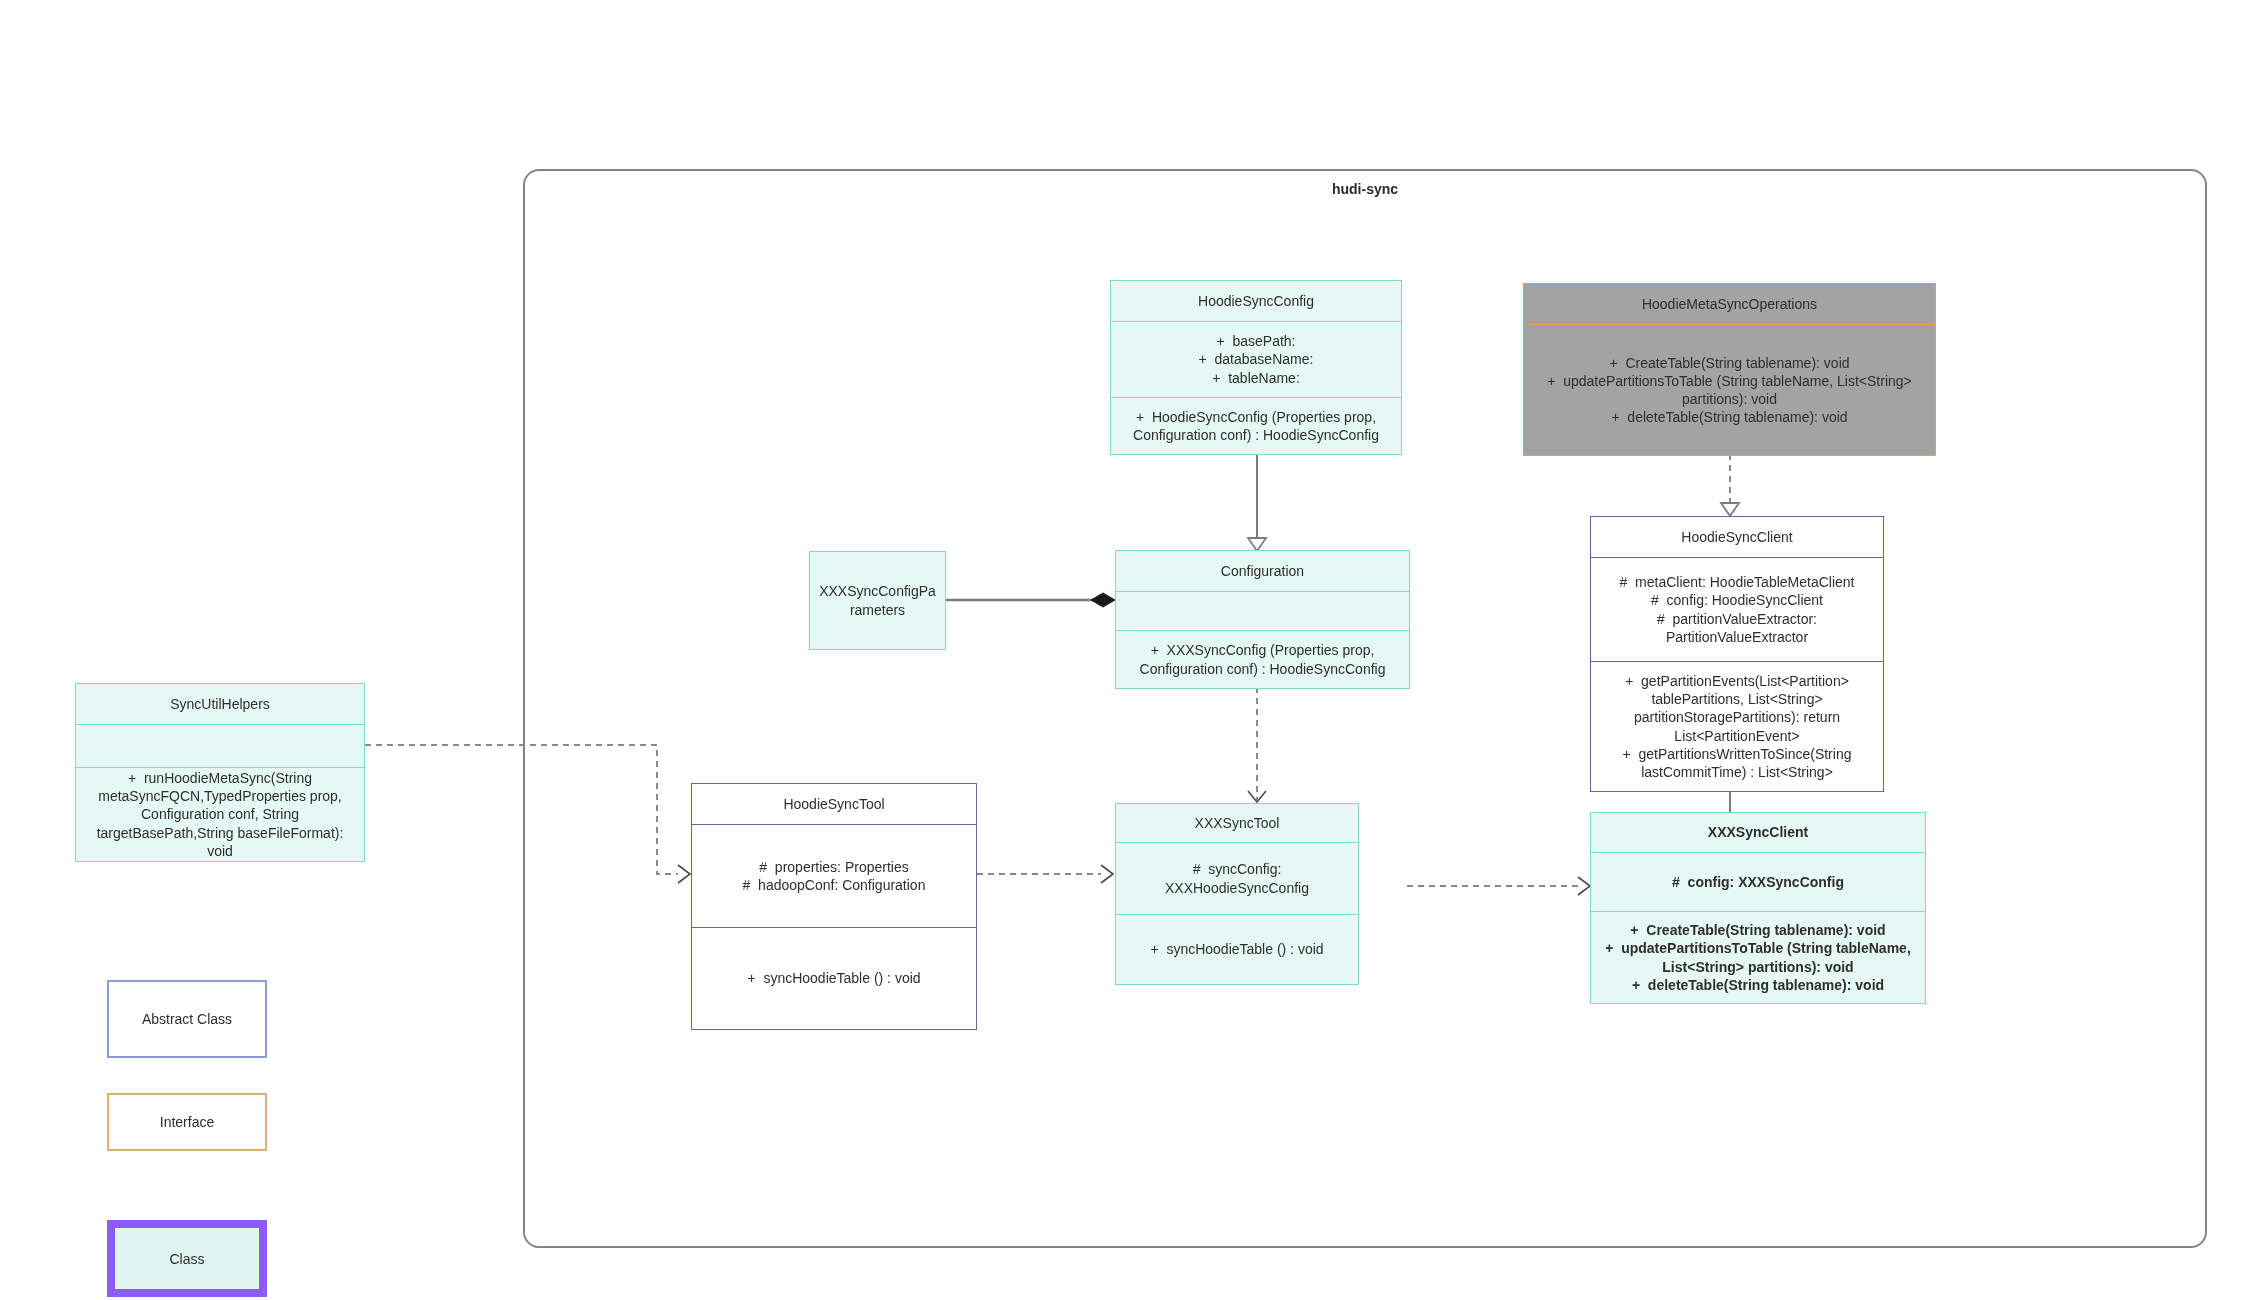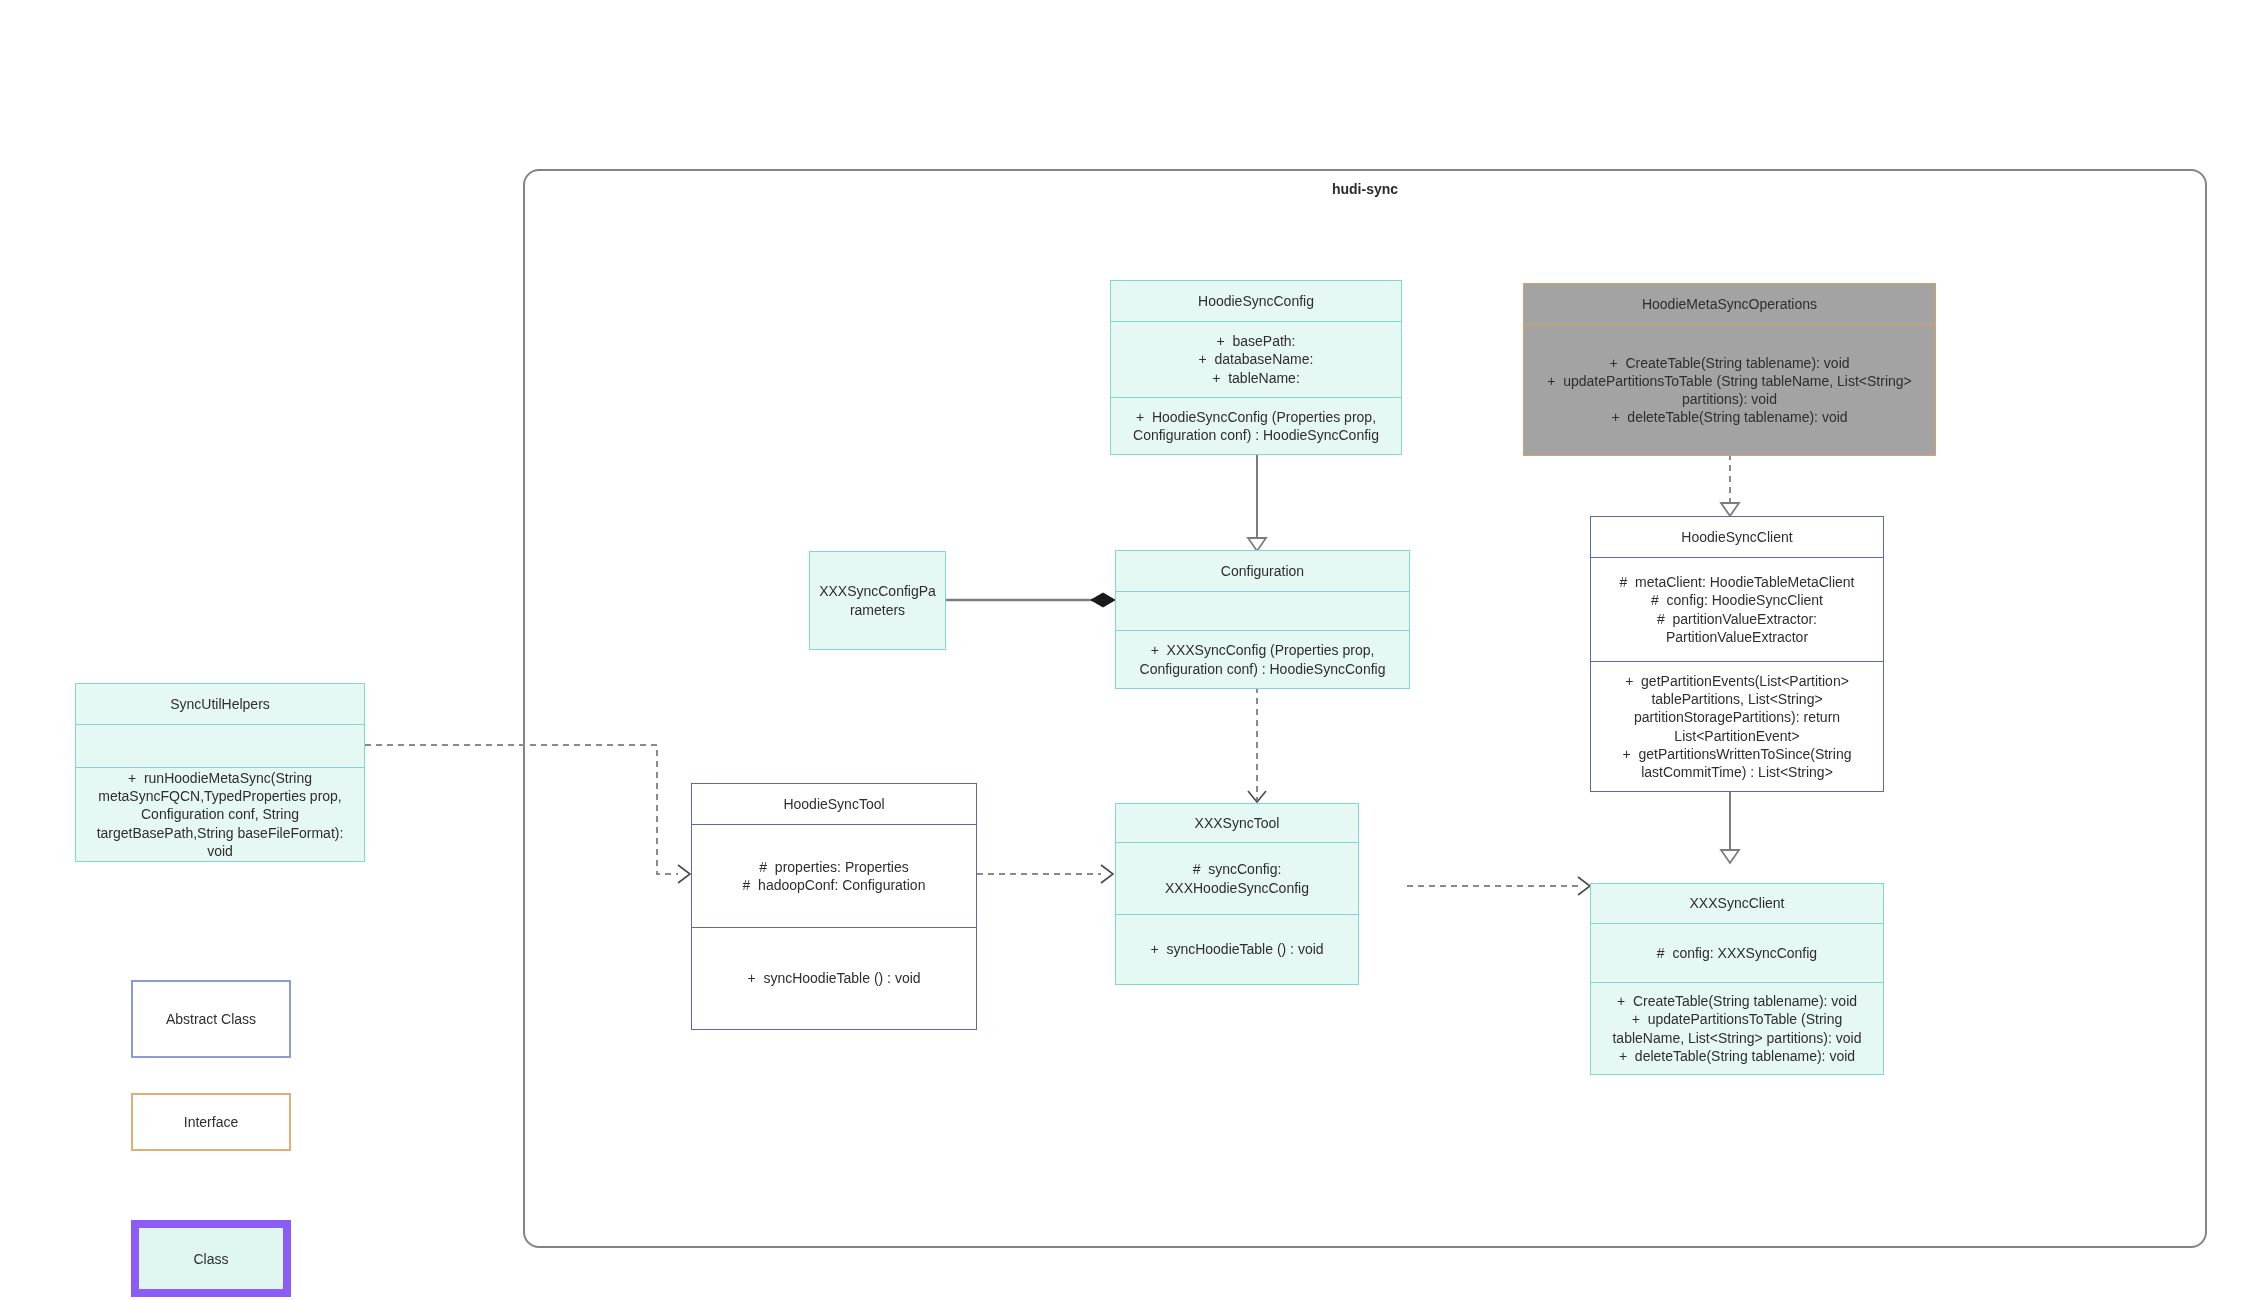--- a/index.html
+++ b/index.html
@@ -27,21 +27,21 @@
     padding:6px 8px;white-space:pre-wrap;overflow:hidden;flex:0 0 auto;
   }
   .uml .sec + .sec{border-top:1.5px solid var(--bc);}
   .teal  {--bc:#7fd9cd;background:#e6f8f3;border:1.5px solid var(--bc);}
   .blue  {--bc:#5a6b9f;background:#ffffff;border:1.5px solid var(--bc);}
   .orange{--bc:#d2a267;background:#a3a3a3;border:1.5px solid var(--bc);}
   .breakall{overflow-wrap:anywhere;}
   
   .legend-box{
     position:absolute;box-sizing:border-box;display:flex;align-items:center;
-    justify-content:center;font-size:14px;text-align:center;margin-left:24px;
+    justify-content:center;font-size:14px;text-align:center;
   }
   .legend-abstract {border:2px solid #8c9cd2;background:#ffffff;}
   .legend-interface{border:2px solid #dcaf74;background:#ffffff;}
   .legend-class    {border:8px solid #8b5cf6;background:#e0f7f1;}
   
   svg.wires{position:absolute;left:0;top:0;width:2248px;height:1300px;pointer-events:none;}
 </style>
 </head>
 <body>
 
@@ -160,21 +160,21 @@
 <div class="uml teal" style="left:1115px;top:803px;width:244px;">
   <div class="sec" style="height:38px;">XXXSyncTool</div>
   <div class="sec" style="height:72px;">
     <div>#  syncConfig: XXXHoodieSyncConfig</div>
   </div>
   <div class="sec" style="height:70px;">
     <div>+  syncHoodieTable () : void</div>
   </div>
 </div>
 
-<div class="uml teal" style="left:1590px;top:883px;width:294px;">
+<div class="uml teal" style="left:1590px;top:812px;width:336px;font-weight:bold;">
   <div class="sec" style="height:39px;">XXXSyncClient</div>
   <div class="sec" style="height:59px;">
     <div>#  config: XXXSyncConfig</div>
   </div>
   <div class="sec" style="height:92px;">
     <div>+  CreateTable(String tablename): void</div>
     <div>+  updatePartitionsToTable (String tableName, List&lt;String&gt; partitions): void</div>
     <div>+  deleteTable(String tablename): void</div>
   </div>
 </div>

